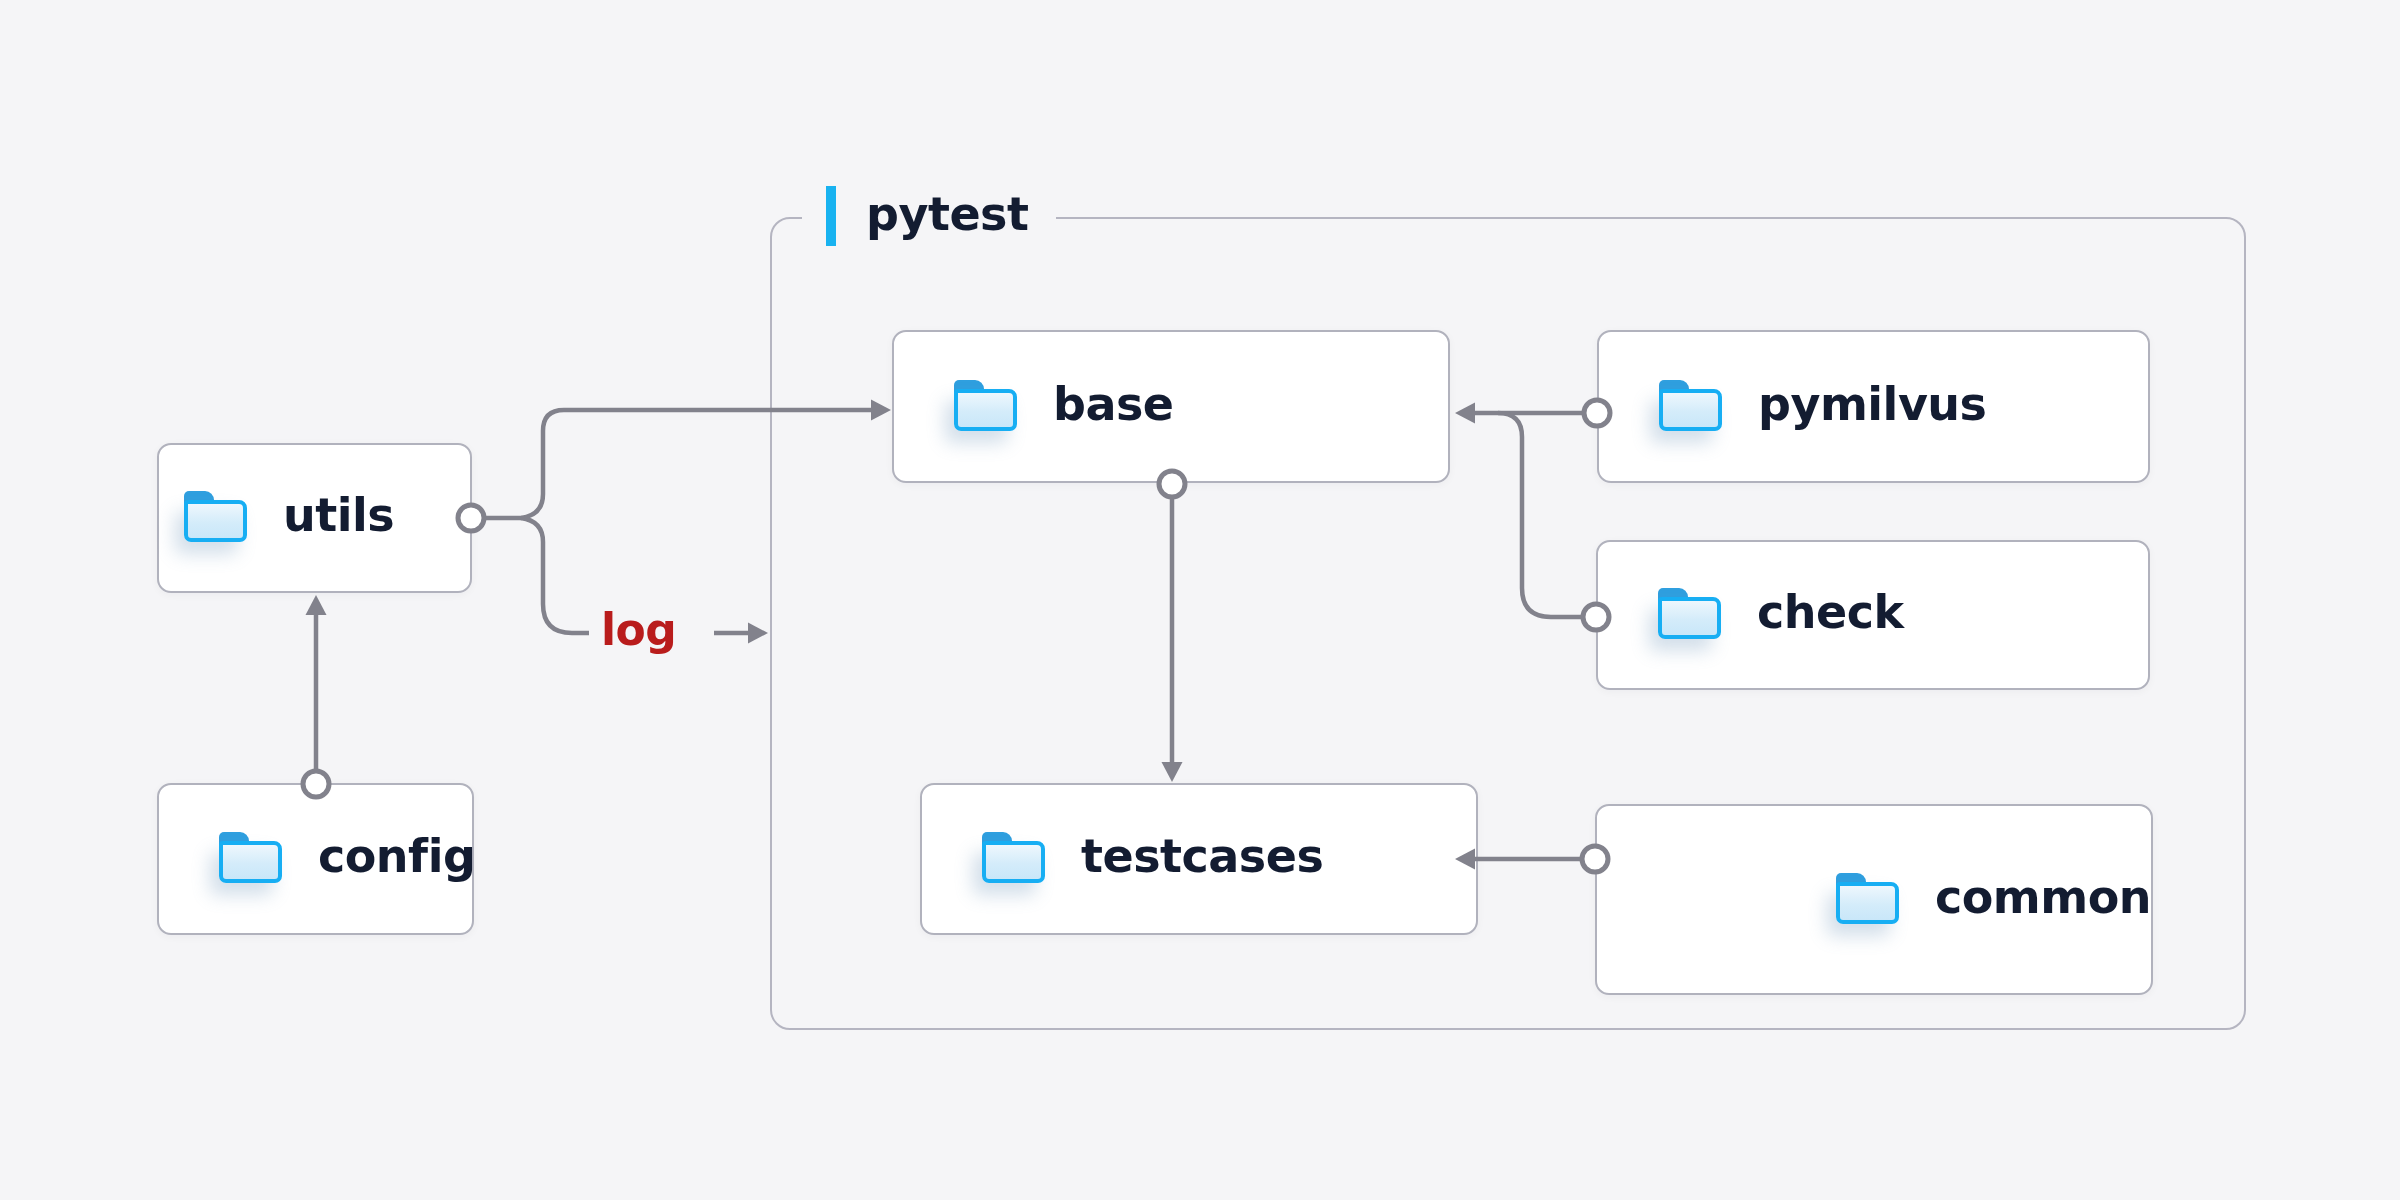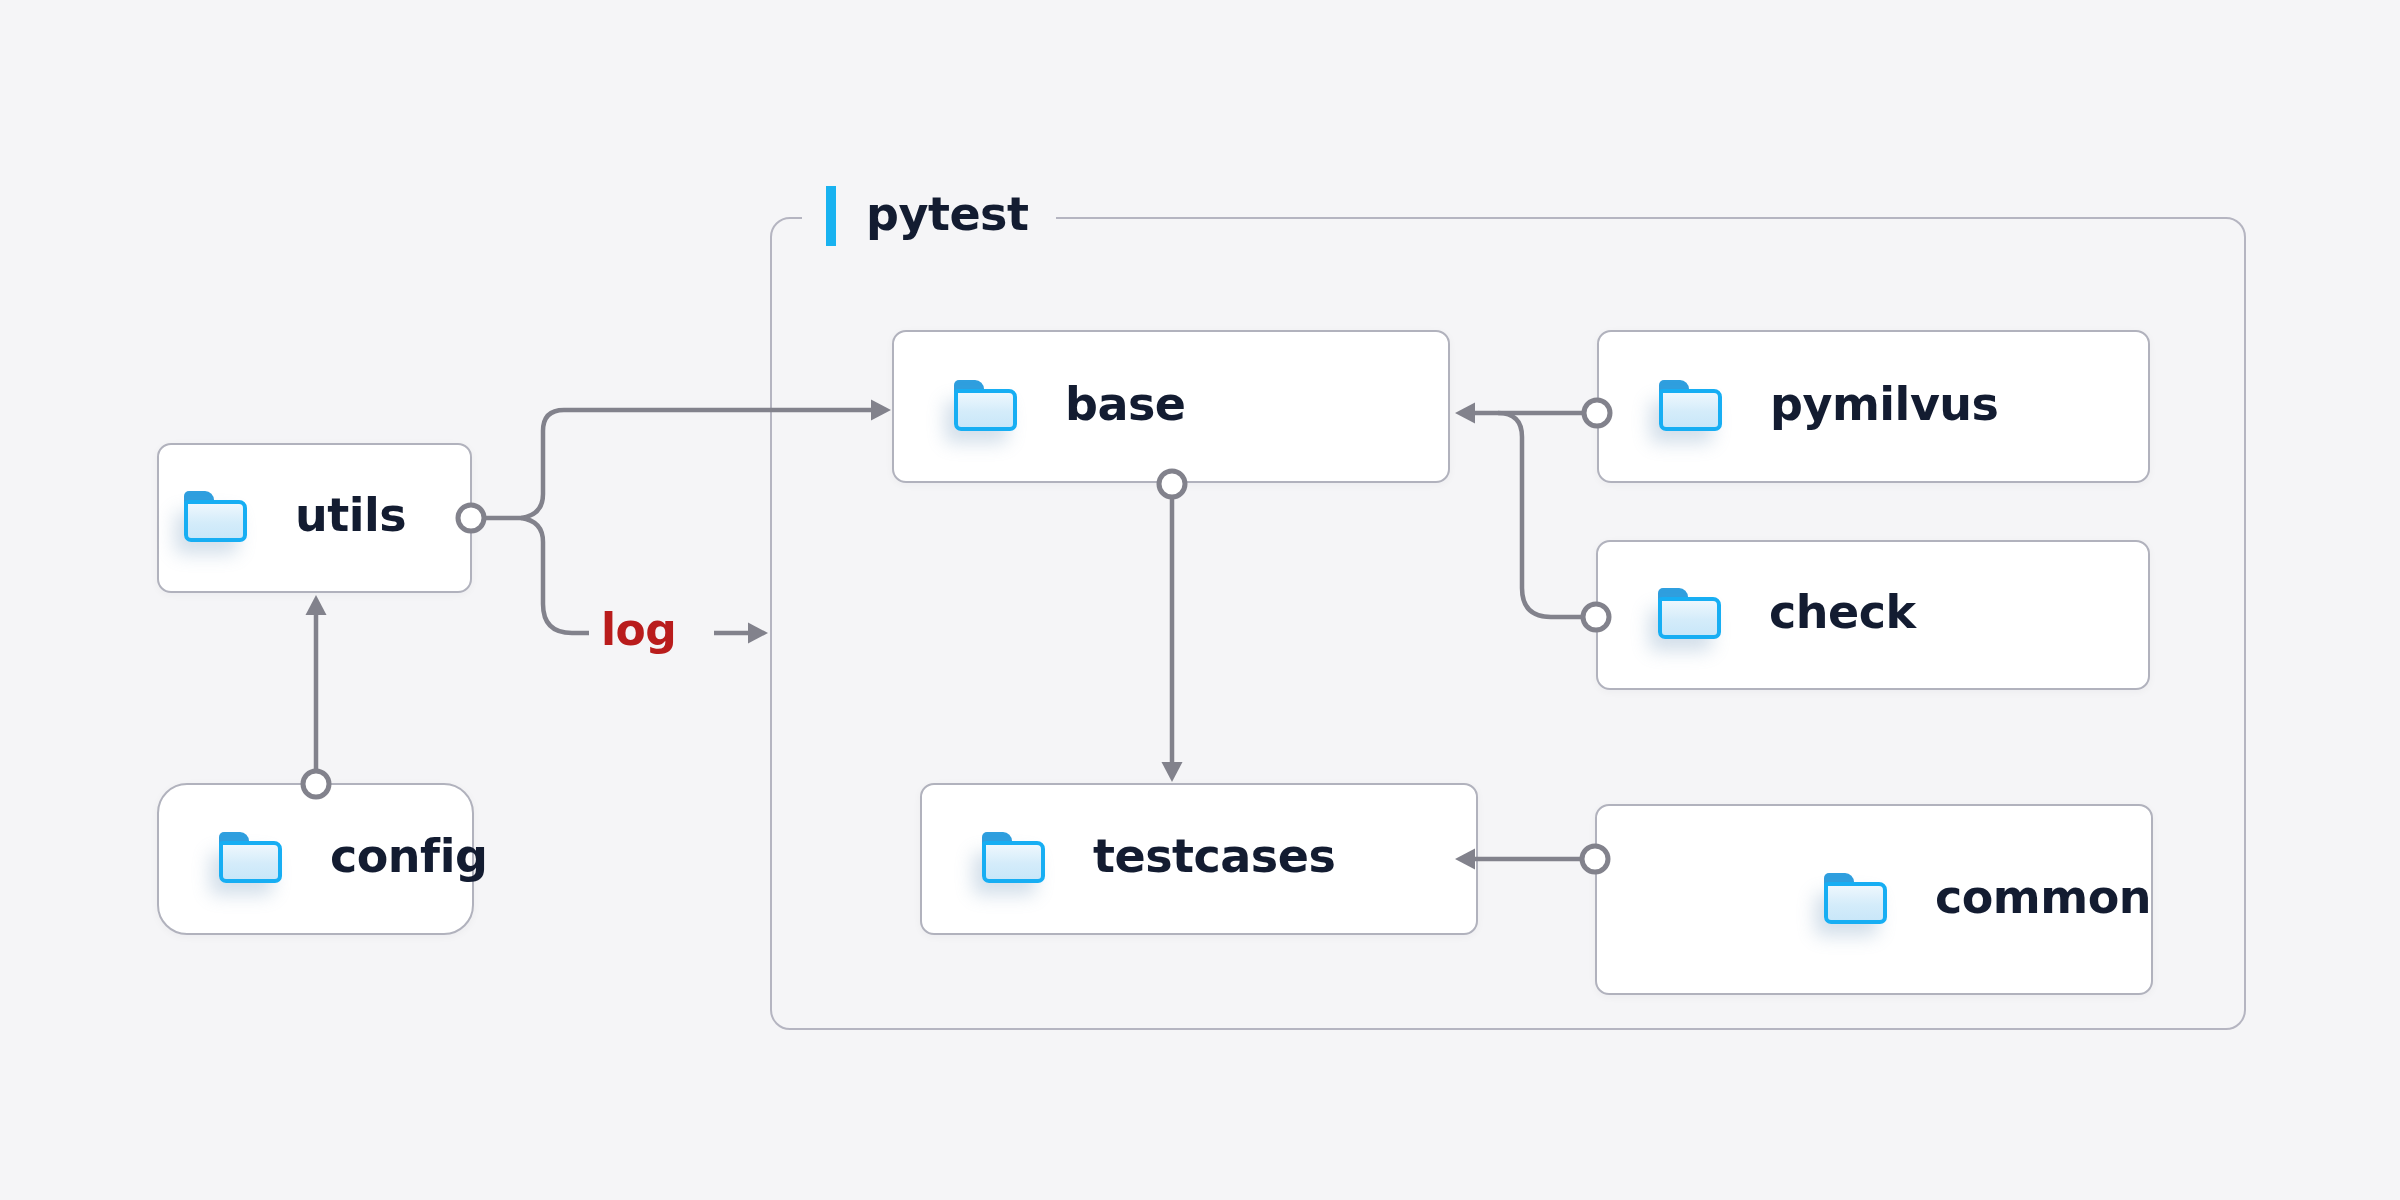--- a/index.html
+++ b/index.html
@@ -52,32 +52,31 @@
     position: absolute;
     background: #ffffff;
     border: 2px solid #b1b2bd;
     border-radius: 14px;
     box-sizing: border-box;
     display: flex;
     align-items: center;
     padding-left: 60px;
     box-shadow: 0 2px 8px rgba(20,30,60,0.04);
     z-index: 3;
-    gap: 12px;
   }
   .node .label {
     font-size: 46px;
     font-weight: 600;
     color: #131c31;
     letter-spacing: -0.5px;
     line-height: 1;
     padding-bottom: 6px;
   }
   .node-utils     { left: 157px; top: 443px; width: 315px; height: 150px; padding-left: 25px; }
-  .node-config    { left: 157px; top: 783px; width: 317px; height: 152px; border-radius: 30px; }
+  .node-config    { left: 157px; top: 783px; width: 317px; height: 152px; }
   .node-base      { left: 892px; top: 330px; width: 558px; height: 153px; }
   .node-pymilvus  { left: 1597px; top: 330px; width: 553px; height: 153px; }
   .node-check     { left: 1596px; top: 540px; width: 554px; height: 150px; }
   .node-testcases { left: 892px; top: 783px; width: 558px; height: 152px; margin-left: 28px; }
   .node-common    { left: 1595px; top: 804px; width: 558px; height: 191px; justify-content: flex-end; }
 
   
   .folder {
     position: relative;
     width: 63px; height: 42px;

